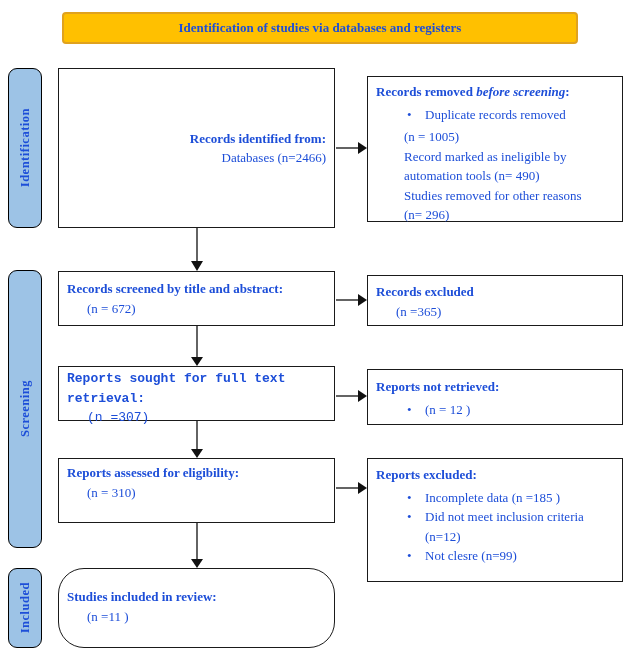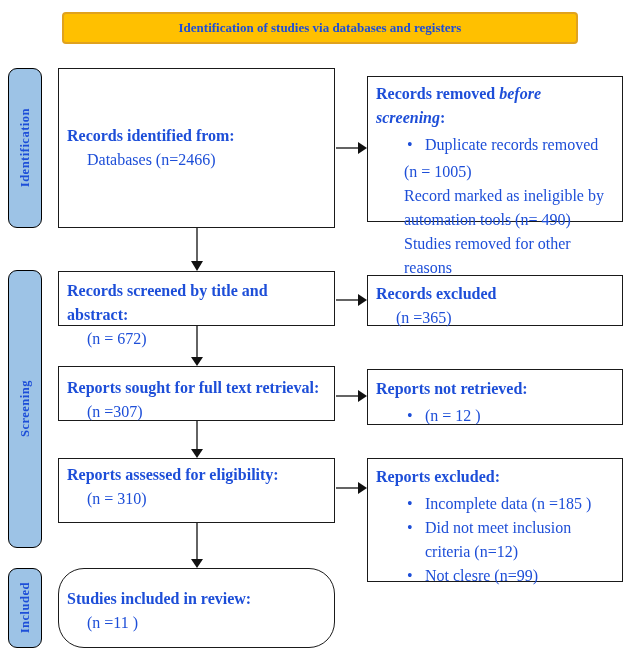--- a/index.html
+++ b/index.html
@@ -40,27 +40,27 @@
     transform:rotate(180deg);
     font-weight:bold;font-size:12.5px;
     letter-spacing:0.5px;
     white-space:nowrap;
   }
   .box{
     position:absolute;
     background:#fff;
     border:1.6px solid var(--box-border);
     box-sizing:border-box;
-    font-size:16px;
+    font-size:13px;
     line-height:1.5;
     padding:5px 8px;
   }
   .box .ttl{font-weight:bold;}
   .box .ind{padding-left:20px;}
-  .vcenter{display:flex;flex-direction:column;justify-content:center;}
+  .vcenter{display:flex;flex-direction:column;justify-content:center;text-align:right;}
   ul.blist{
     margin:3px;padding:0;list-style:none;
   }
   ul.blist li{
     padding-left:46px;
     text-indent:-18px;
   }
   ul.blist li::before{
     content:"\2022";
     display:inline-block;
@@ -133,21 +133,21 @@
   <div class="box" style="left:58px;top:271px;width:277px;height:55px;padding-top:7px;">
     <div class="ttl">Records screened by title and abstract:</div>
     <div class="ind">(n = 672)</div>
   </div>
 
   <div class="box" style="left:367px;top:275px;width:256px;height:51px;padding-top:6px;">
     <div class="ttl">Records excluded</div>
     <div class="ind">(n =365)</div>
   </div>
 
-  <div class="box" style="left:58px;top:366px;width:277px;height:55px;padding-top:9px;">
+  <div class="box" style="left:58px;top:366px;width:277px;height:55px;padding-top:2px;font-family:Liberation Mono, monospace;">
     <div class="ttl">Reports sought for full text retrieval:</div>
     <div class="ind">(n =307)</div>
   </div>
 
   <div class="box" style="left:367px;top:369px;width:256px;height:56px;padding-top:7px;">
     <div class="ttl">Reports not retrieved:</div>
     <ul class="blist">
       <li>(n = 12 )</li>
     </ul>
   </div>

